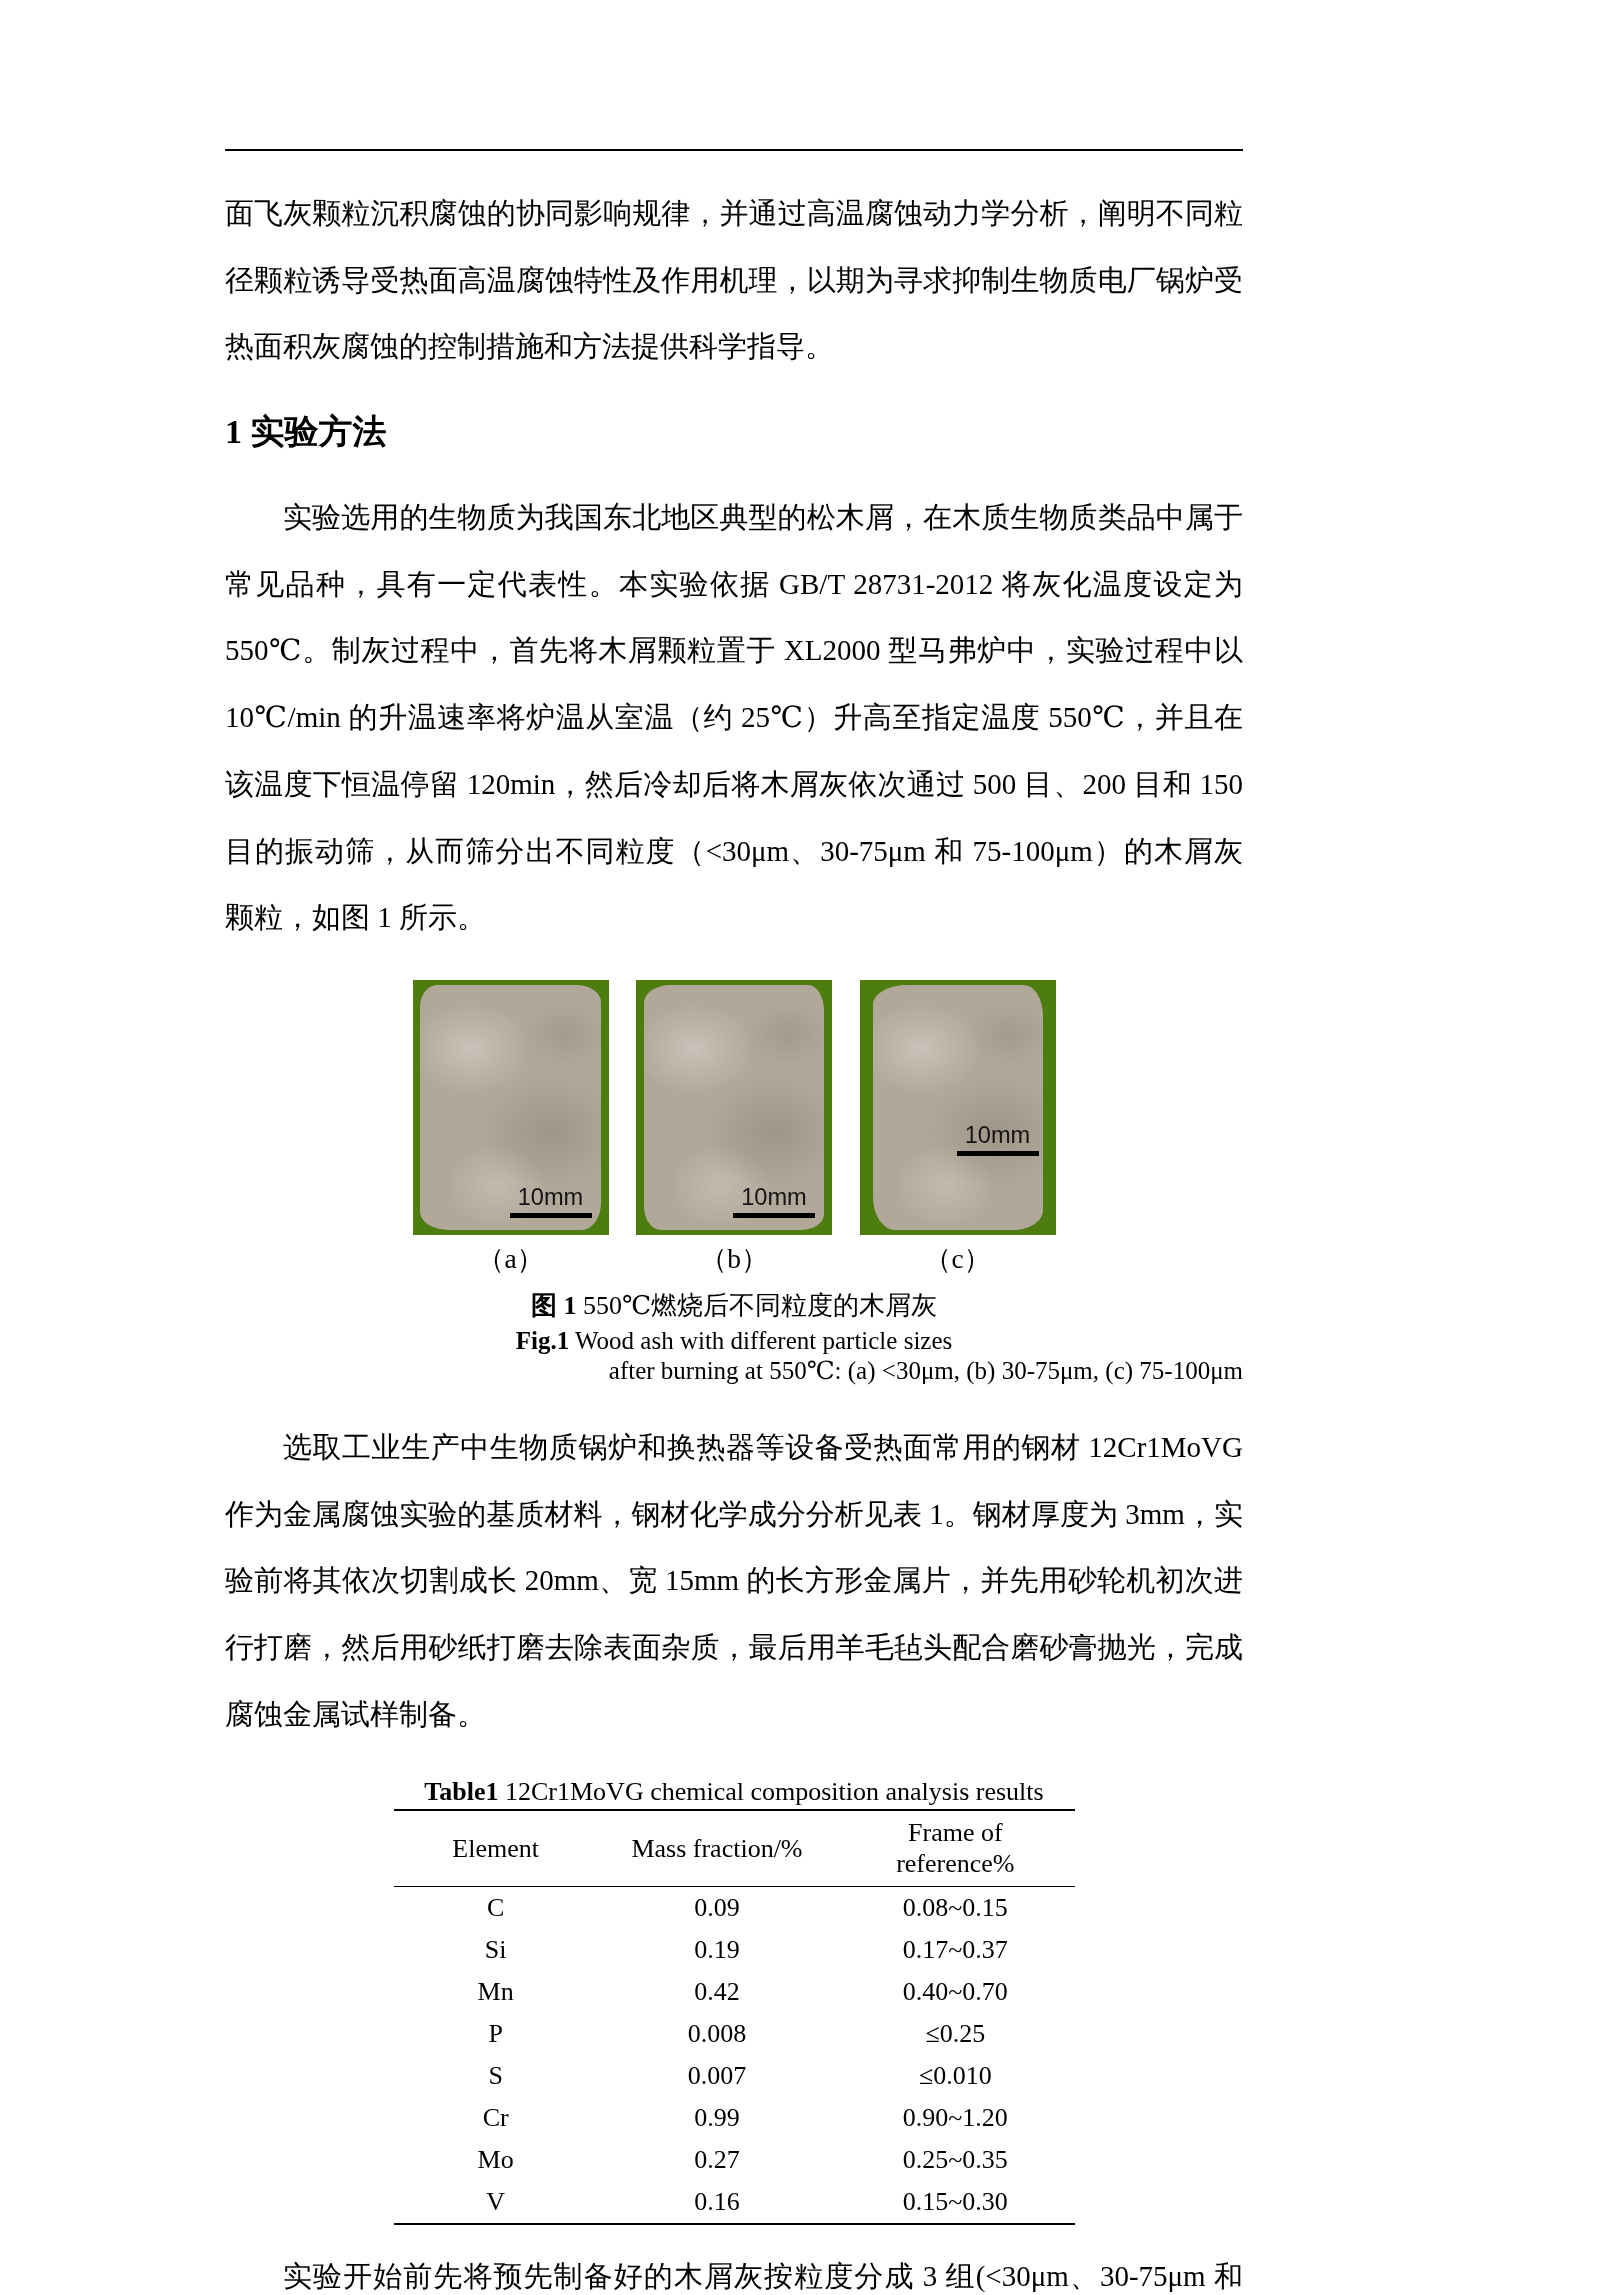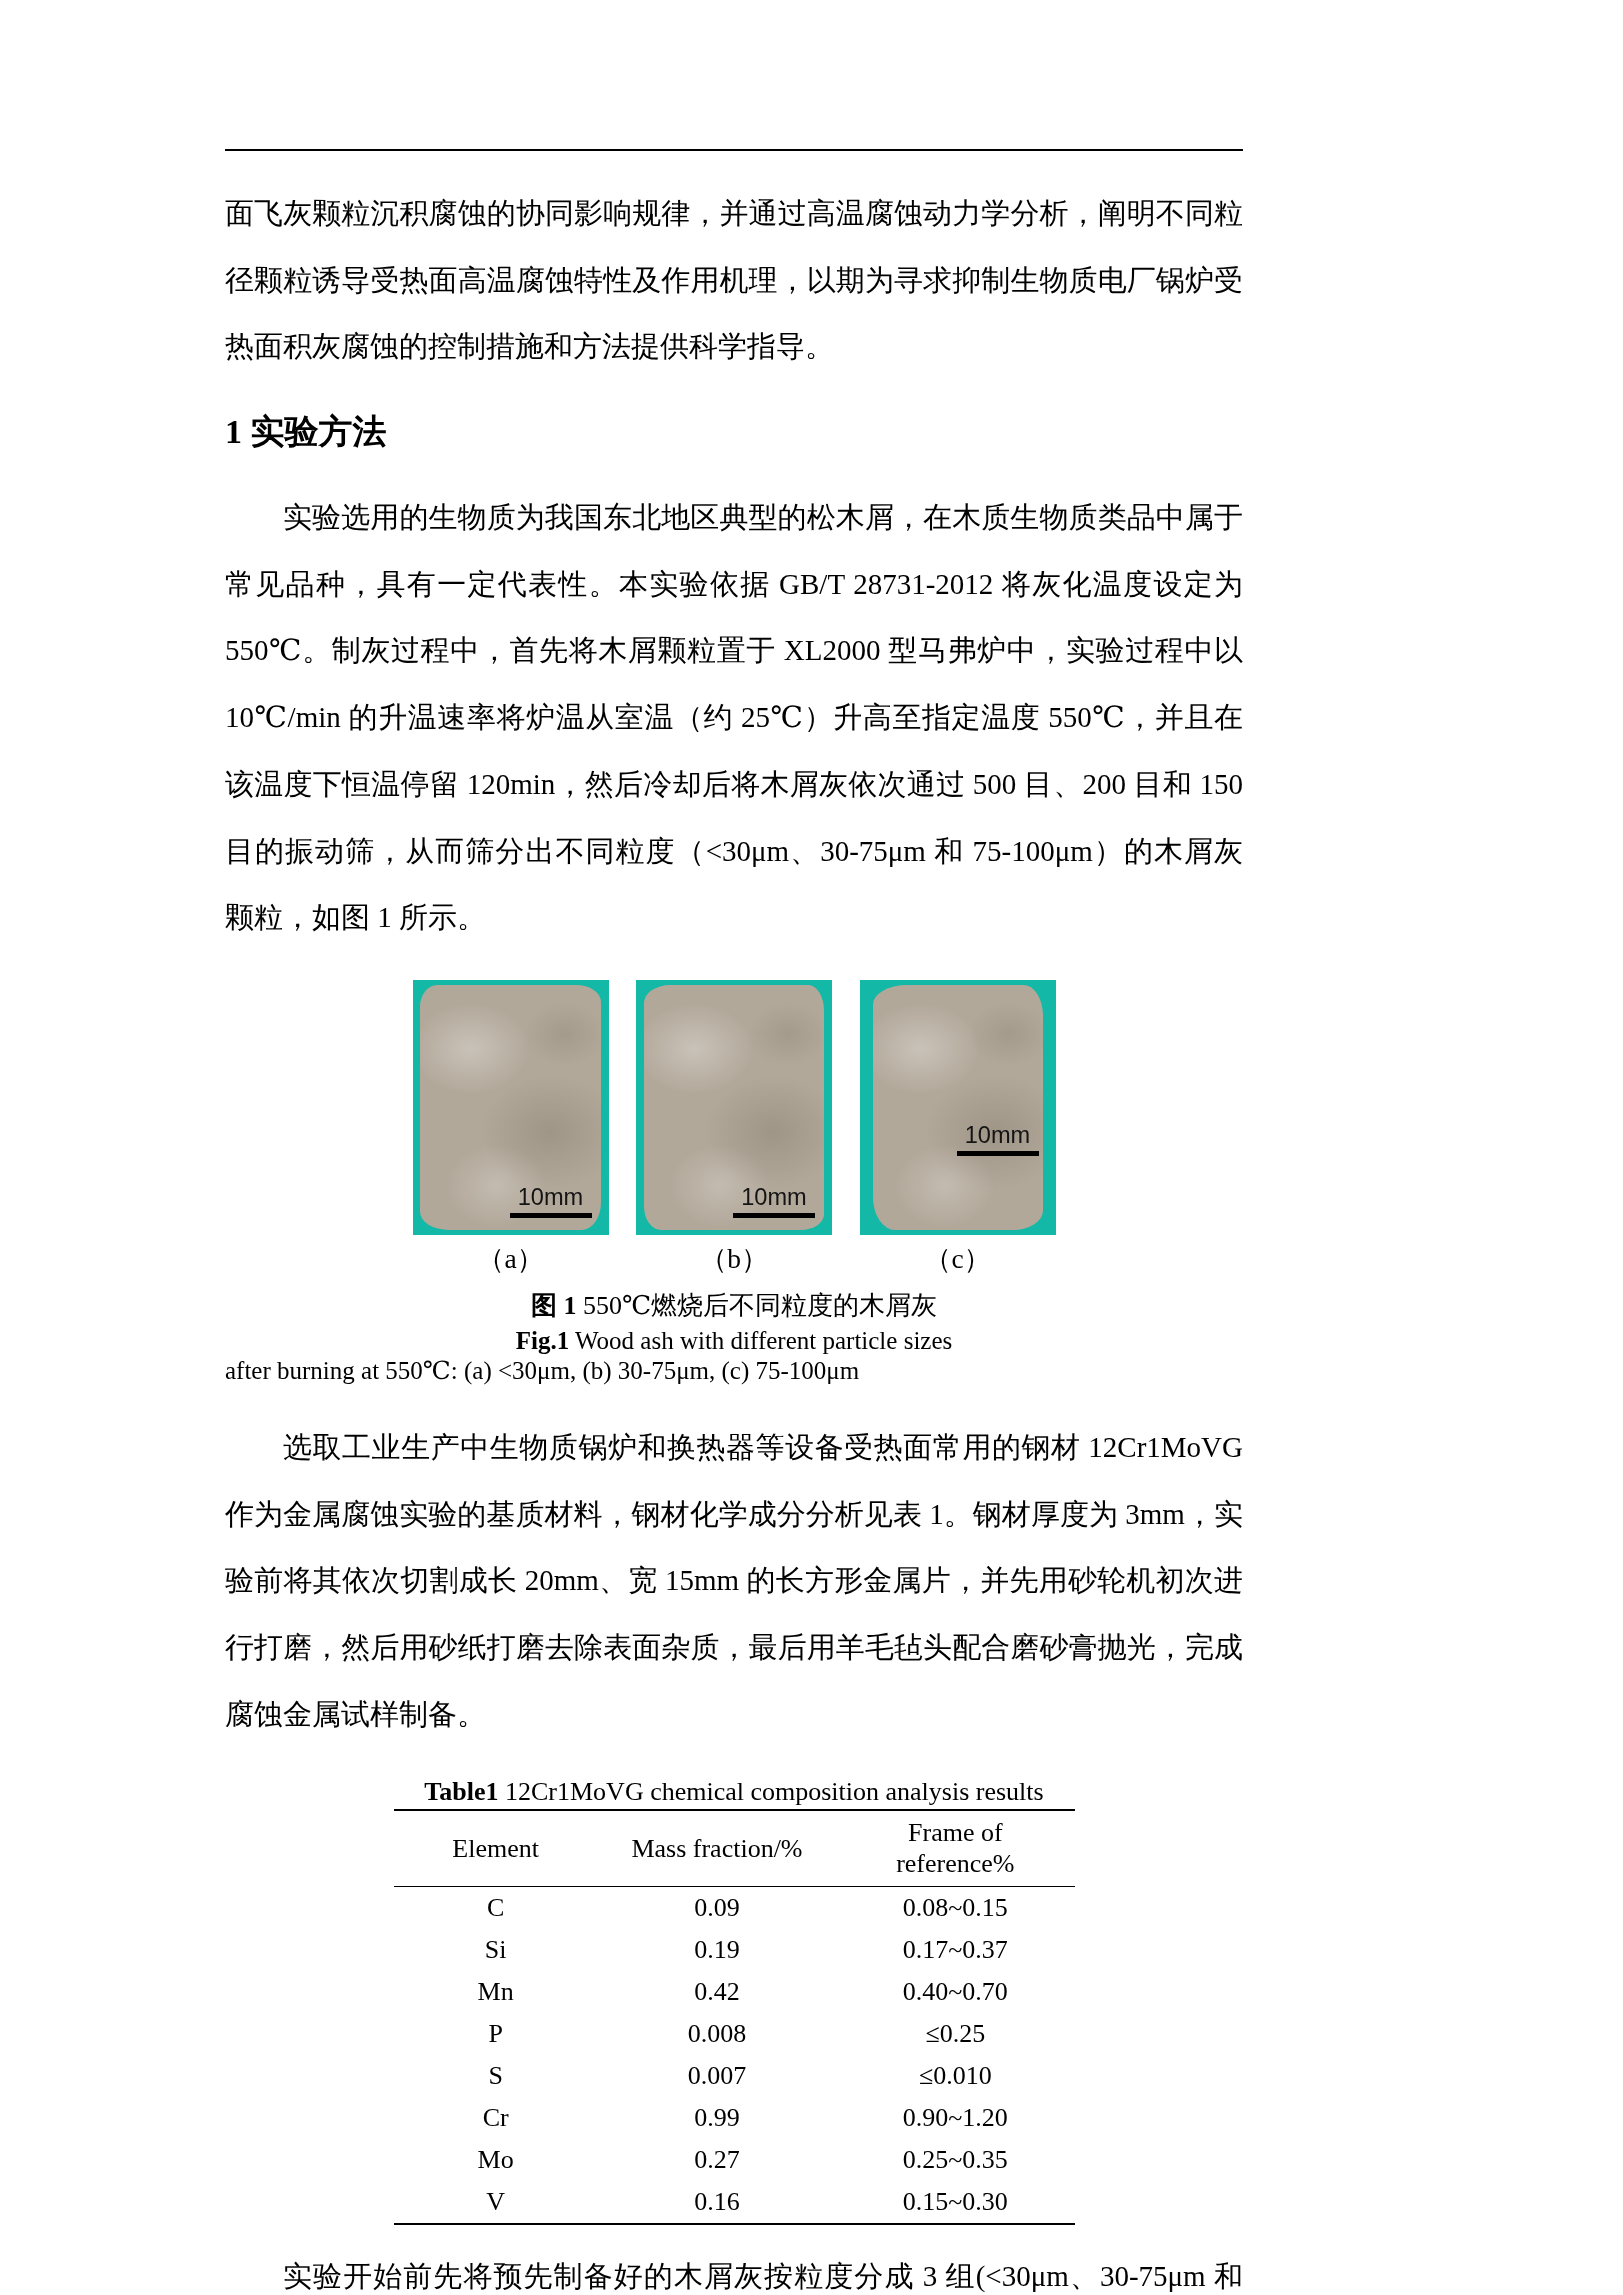--- a/index.html
+++ b/index.html
@@ -16,41 +16,41 @@
   .header-rule { height: 0; border-top: 2px solid #000; margin-bottom: 14.4px; }
   .para { font-size: 29px; line-height: 2.3; text-align: justify; }
   .para.indent { text-indent: 2em; }
   .heading { font-size: 34px; font-weight: bold; margin: 18.3px 0 10.5px 0; }
   .b { font-weight: bold; }
 
   
   .figure { margin-top: 15.7px; }
   .photos { display: flex; justify-content: center; align-items: flex-start; gap: 27.5px; }
   .photo-col { text-align: center; }
-  .photo { width: 196px; height: 255px; background: #14b8a6; position: relative; }
+  .photo { width: 196px; height: 255px; background: #4d7c0f; position: relative; }
   .ash {
     position: absolute; left: 7.9px; right: 7.9px; top: 5.2px; bottom: 5.2px;
     background:
       radial-gradient(85px 65px at 28% 26%, rgba(255,255,255,0.30), rgba(255,255,255,0) 70%),
       radial-gradient(98px 79px at 72% 60%, rgba(92,82,70,0.22), rgba(92,82,70,0) 72%),
       radial-gradient(72px 59px at 42% 82%, rgba(255,255,255,0.22), rgba(255,255,255,0) 70%),
       radial-gradient(59px 46px at 80% 20%, rgba(92,82,70,0.16), rgba(92,82,70,0) 70%),
       #b2a89a;
     border-radius: 17px 25px 19.6px 29px / 22px 17px 27.5px 18.3px;
   }
   .photo-col:nth-child(2) .ash { border-radius: 26px 15.7px 23.6px 17px / 18.3px 26px 15.7px 23.6px; }
   .photo-col:nth-child(3) .ash { border-radius: 34px 19.6px 30px 22px / 19.6px 31px 19.6px 33px; left: 13px; right: 13px; }
   .scalebar { position: absolute; right: 17px; bottom: 17px; text-align: center; }
   .photo-col:nth-child(3) .scalebar { bottom: 79px; }
   .scalebar .txt { display: block; font-size: 23.6px; color: #141414; font-family: "Liberation Sans", sans-serif; }
   .scalebar .bar { width: 82px; height: 4.6px; background: #000; margin: 2.6px auto 0 auto; }
   .photo-label { font-size: 27.5px; margin-top: 6.5px; }
   .caption-cn { text-align: center; font-size: 26px; margin-top: 10.5px; }
   .caption-en { text-align: center; font-size: 25px; margin-top: 3.9px; }
-  .caption-en2 { text-align: left; font-size: 25px; margin-top: 1.3px; }
+  .caption-en2 { text-align: right; font-size: 25px; margin-top: 1.3px; }
 
   
   .table-block { margin-top: 14.4px; }
   .tcap { text-align: center; font-size: 26px; }
   .tcap + .tcap { margin-top: 13px; }
   table.comp {
     border-collapse: collapse; margin: 2px auto 0 auto; width: 681px;
     font-size: 26px; border-top: 2.6px solid #000; border-bottom: 2.6px solid #000;
   }
   .comp th {

